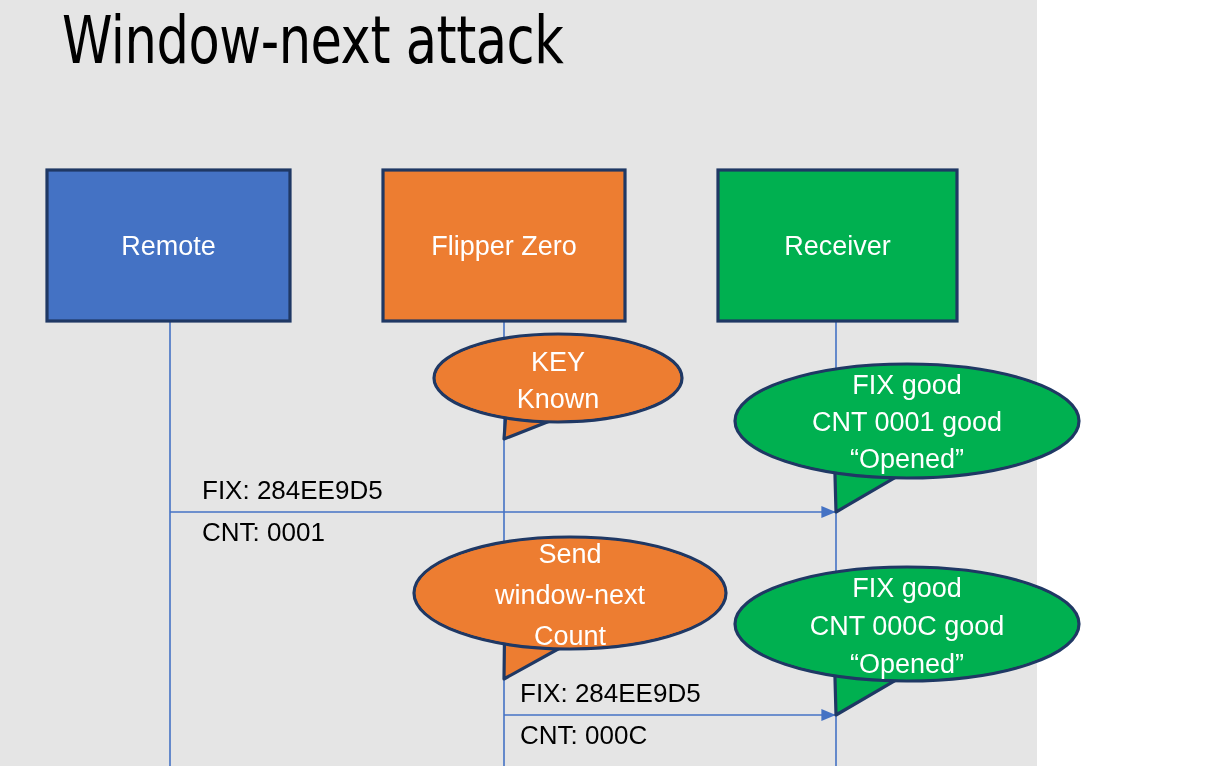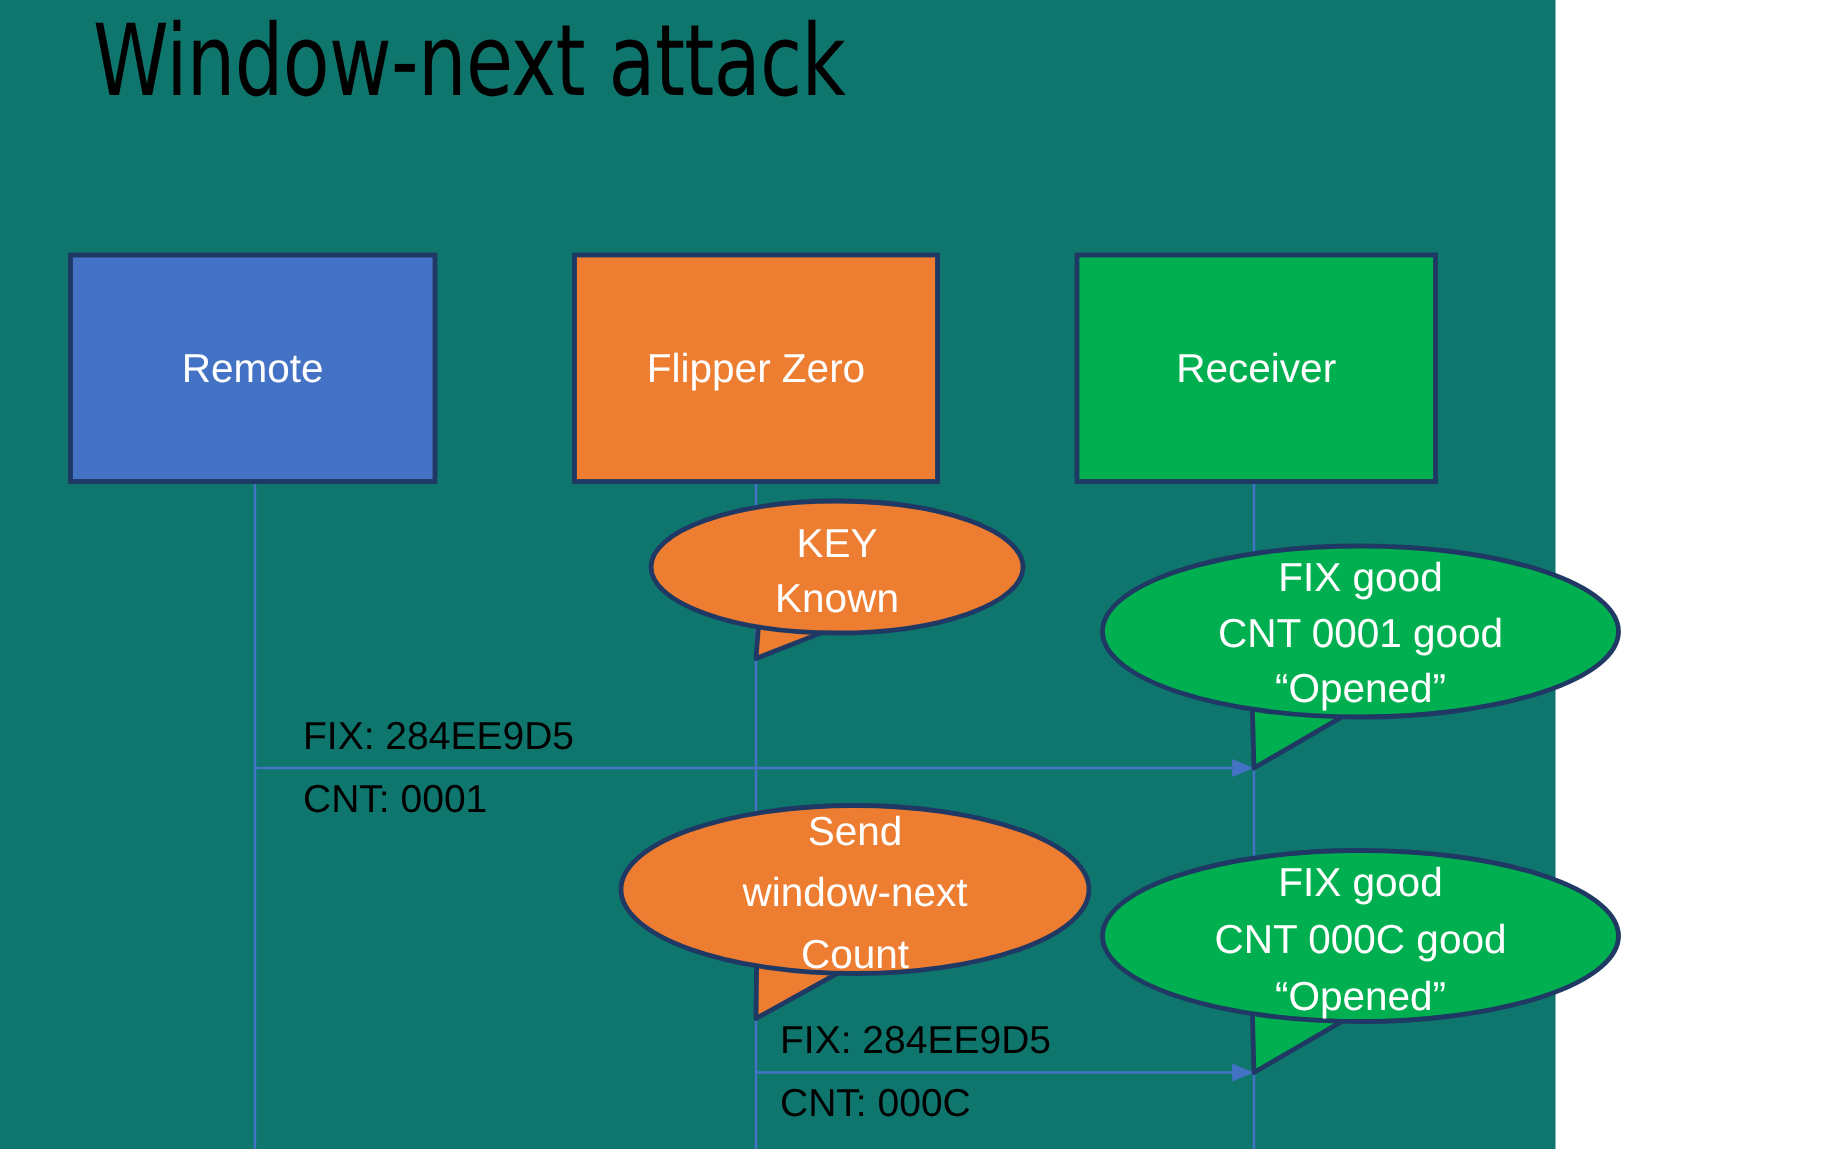--- a/index.html
+++ b/index.html
@@ -13,21 +13,21 @@
     overflow: hidden;
     font-family: "Liberation Sans", sans-serif;
     position: relative;
   }
   #slide {
     position: absolute;
     left: 0;
     top: 0;
     width: 1037px;
     height: 766px;
-    background: #0f766e;
+    background: #e5e5e5;
   }
   .slide-title {
     position: absolute;
     left: 62px;
     top: 2px;
     font-size: 66px;
     font-weight: 400;
     color: #000000;
     letter-spacing: -0.5px;
     white-space: nowrap;

